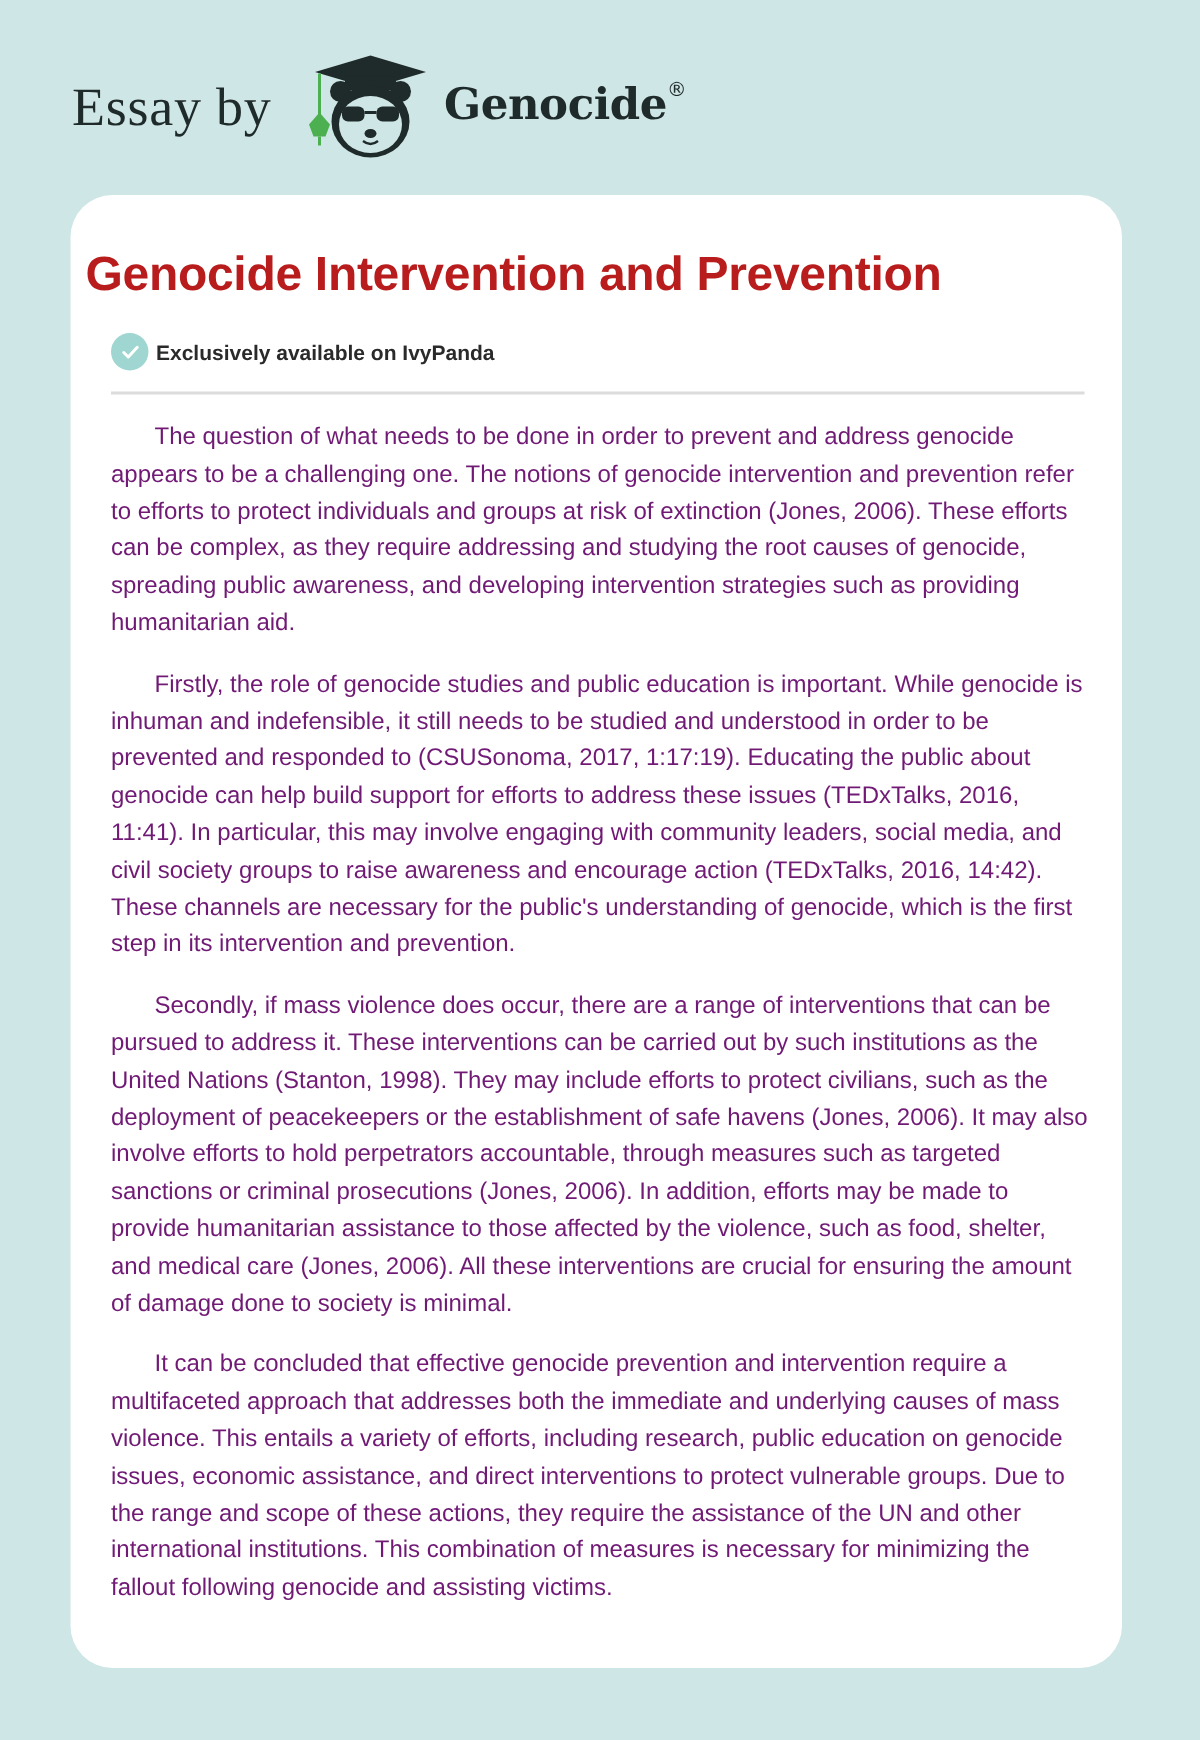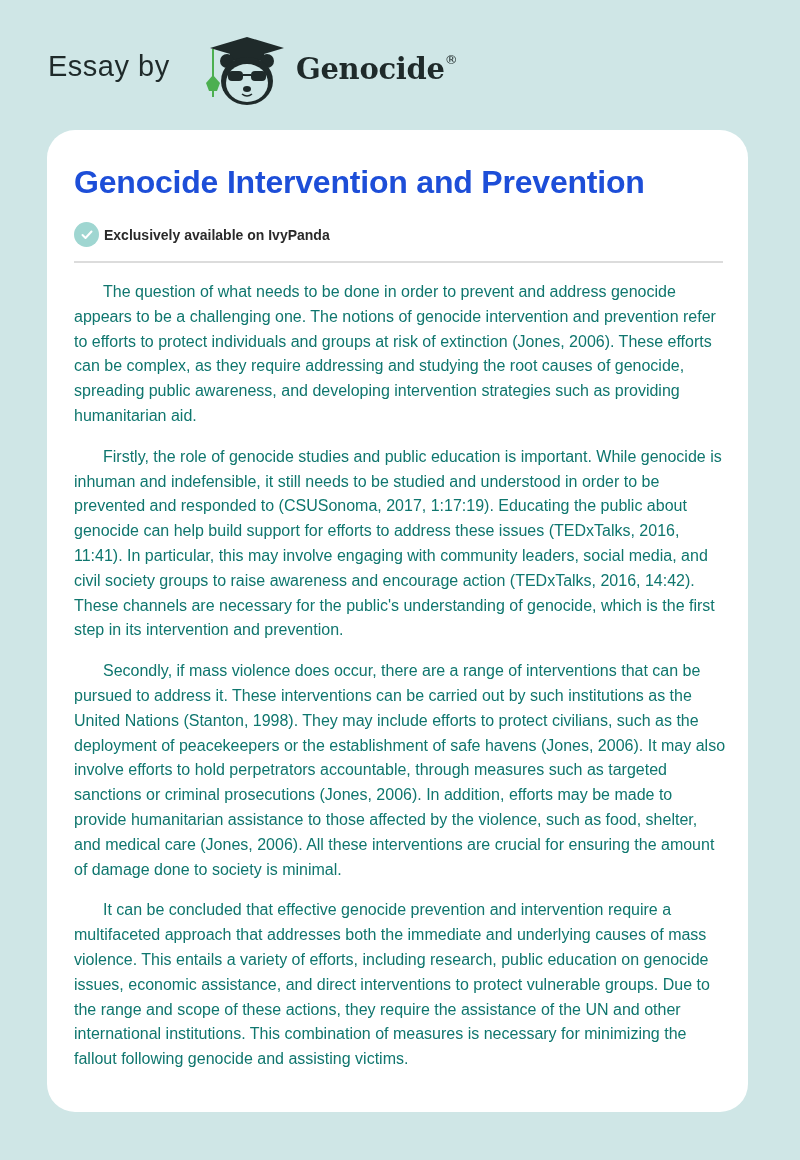--- a/index.html
+++ b/index.html
@@ -14,22 +14,22 @@
     .header {
       position: absolute;
       left: 0; top: 0;
       width: 800px;
       height: 130px;
     }
     .essay-by {
       position: absolute;
       left: 48px;
       top: 50px;
-      font-family: Liberation Sans, sans-serif;
-      font-size: 29px;
+      font-family: Liberation Serif, serif;
+      font-size: 36px;
       color: #1f2a2a;
       letter-spacing: 0.5px;
     }
     .logo-mark {
       position: absolute;
       left: 200px;
       top: 33px;
       width: 92px;
       height: 76px;
     }
@@ -54,26 +54,26 @@
       position: absolute;
       left: 47px;
       top: 130px;
       width: 701px;
       height: 982px;
       background: #ffffff;
       border-radius: 28px;
     }
     .title {
       position: absolute;
-      left: 27px;
+      left: 10px;
       top: 34px;
       font-family: "Liberation Sans", sans-serif;
       font-weight: bold;
       font-size: 32px;
-      color: #1d4ed8;
+      color: #b91c1c;
       letter-spacing: -0.2px;
     }
     .exclusive {
       position: absolute;
       left: 27px;
       top: 92px;
       display: flex;
       align-items: center;
       gap: 5px;
     }
@@ -103,21 +103,21 @@
     .body {
       position: absolute;
       left: 27px;
       top: 150px;
       width: 652px;
     }
     .body p {
       font-family: "Liberation Sans", sans-serif;
       font-size: 16px;
       line-height: 24.8px;
-      color: #0f766e;
+      color: #701a75;
       text-indent: 29px;
       margin-bottom: 16px;
     }
   </style>
 </head>
 <body>
 
 <div class="header">
   <span class="essay-by">Essay by</span>
   <div class="logo-mark">

